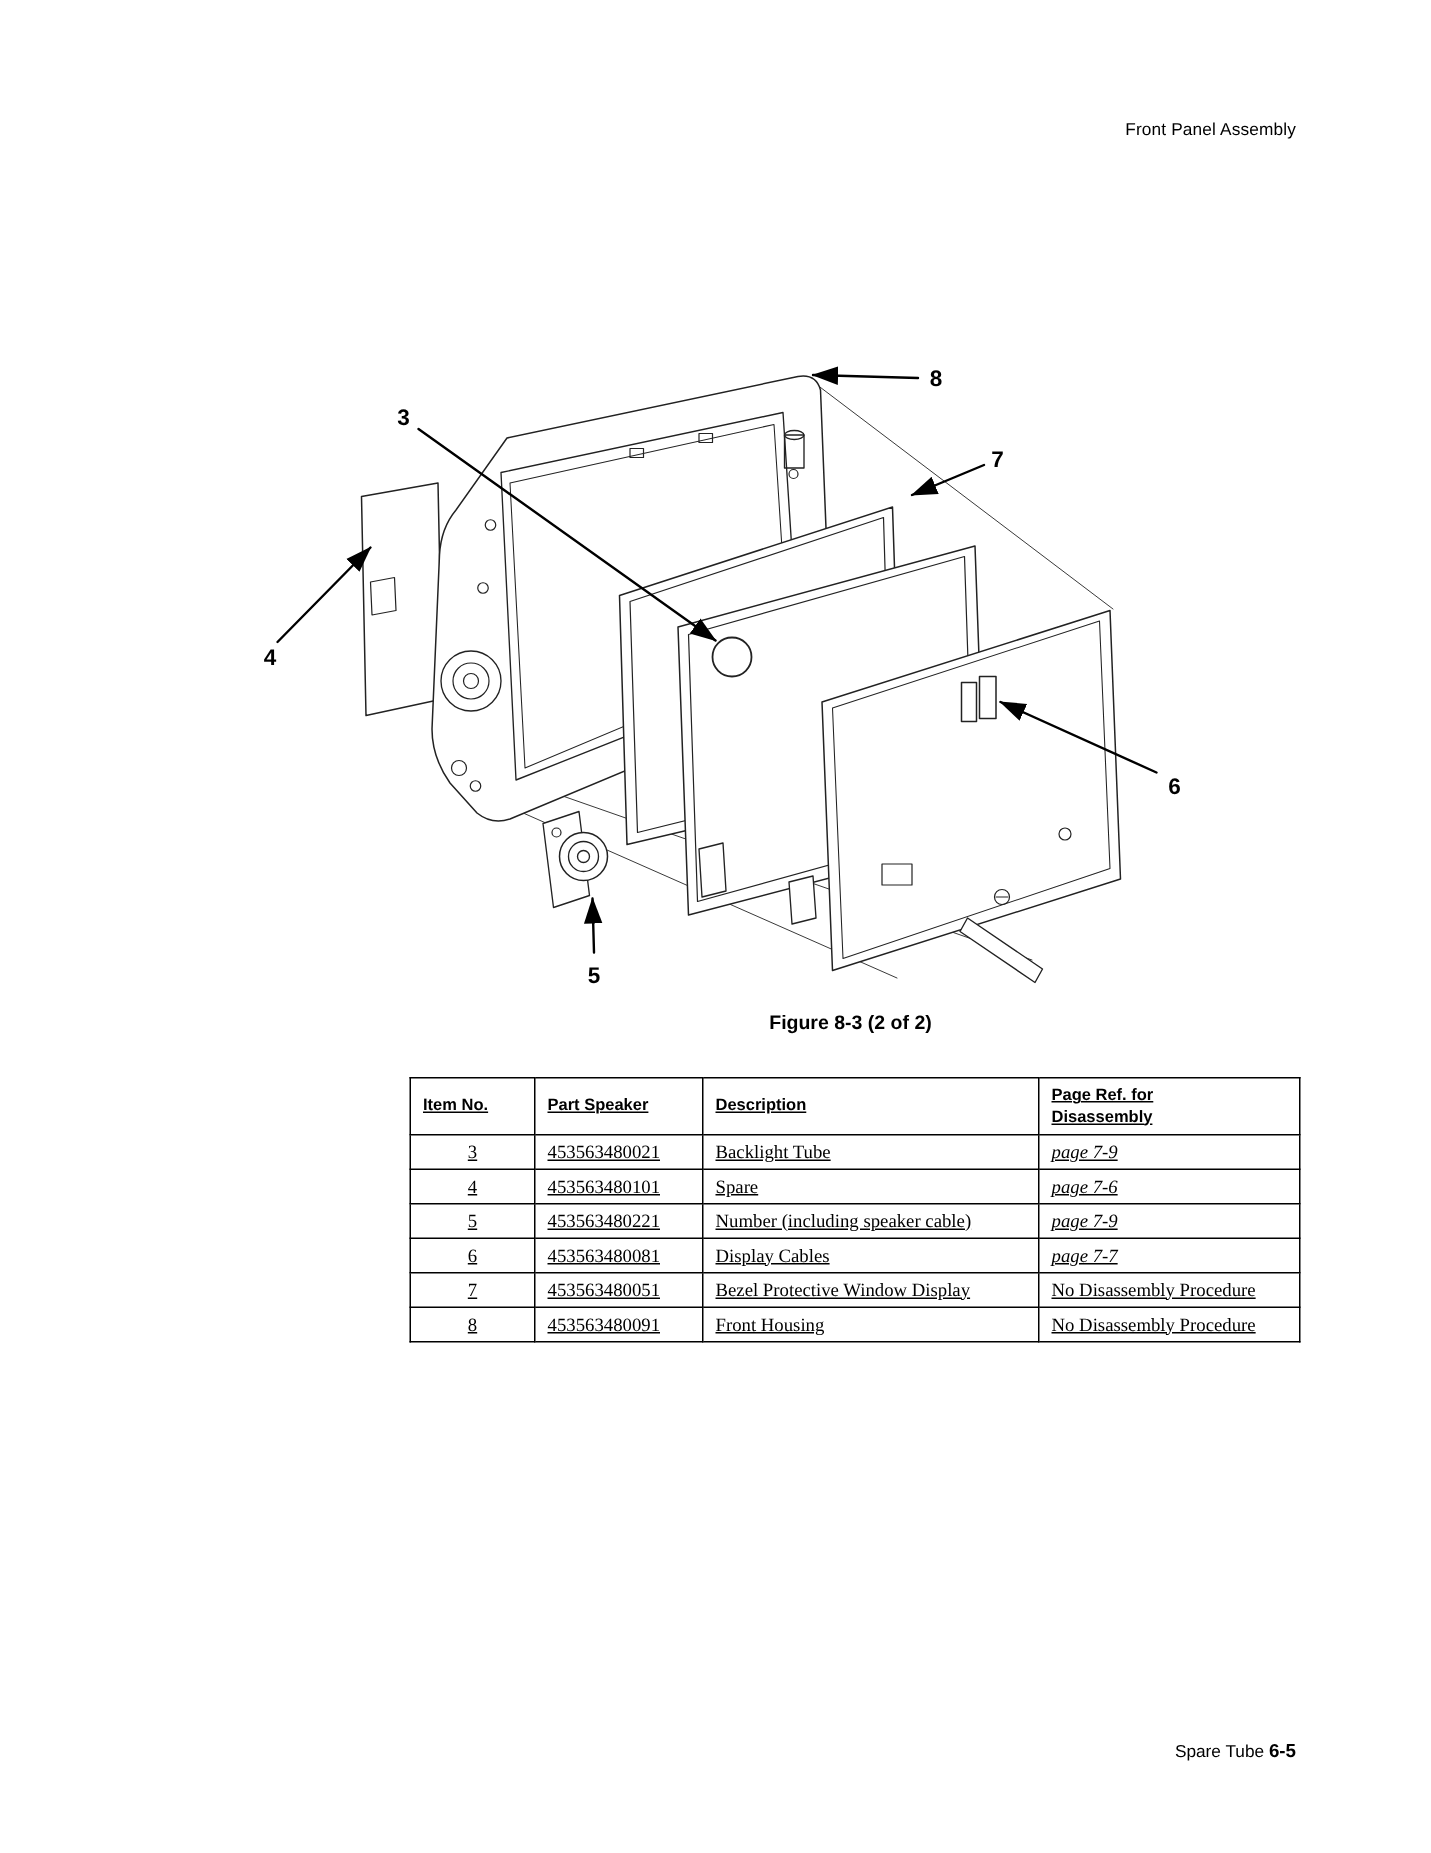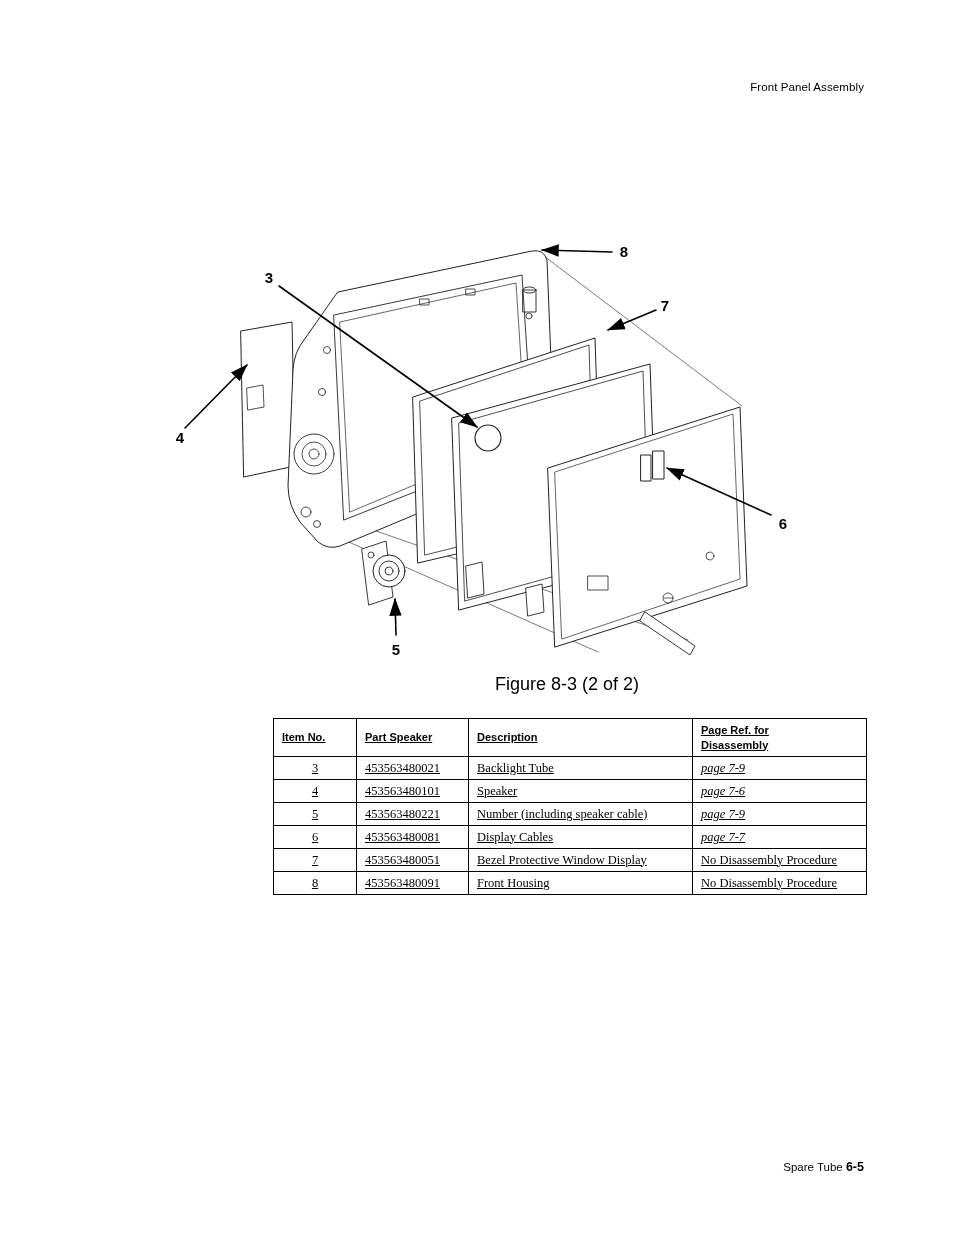--- a/index.html
+++ b/index.html
@@ -8,21 +8,21 @@
     width:954px; height:1235px; position:relative; overflow:hidden;
     font-family:"Liberation Sans", sans-serif; color:#000;
   }
   .doc-header {
     position:absolute; top:81px; right:90px;
     font-size:11.5px; letter-spacing:.1px;
   }
   .figure-area { position:absolute; left:165px; top:225px; width:660px; height:445px; }
   .figure-caption {
     position:absolute; top:674px; left:467px; width:200px;
-    text-align:center; font-weight:normal; font-size:18px;
+    text-align:center; font-weight:bold; font-size:13px;
   }
   table.parts-table {
     position:absolute; top:718px; left:273px; width:593px;
     border-collapse:collapse; table-layout:fixed;
     font-family:"Liberation Serif", serif;
     text-decoration:underline;
   }
   .parts-table th, .parts-table td { border:1px solid #000; vertical-align:middle; }
   .parts-table th {
     font-family:"Liberation Sans", sans-serif; font-weight:bold; font-size:11px;
@@ -157,21 +157,21 @@
   <tbody>
     <tr>
       <td class="c-item">3</td>
       <td>453563480021</td>
       <td>Backlight Tube</td>
       <td class="c-ref it">page 7-9</td>
     </tr>
     <tr>
       <td class="c-item">4</td>
       <td>453563480101</td>
-      <td>Speaker</td>
+      <td>Spare</td>
       <td class="c-ref it">page 7-6</td>
     </tr>
     <tr>
       <td class="c-item">5</td>
       <td>453563480221</td>
       <td>Number (including speaker cable)</td>
       <td class="c-ref it">page 7-9</td>
     </tr>
     <tr>
       <td class="c-item">6</td>

